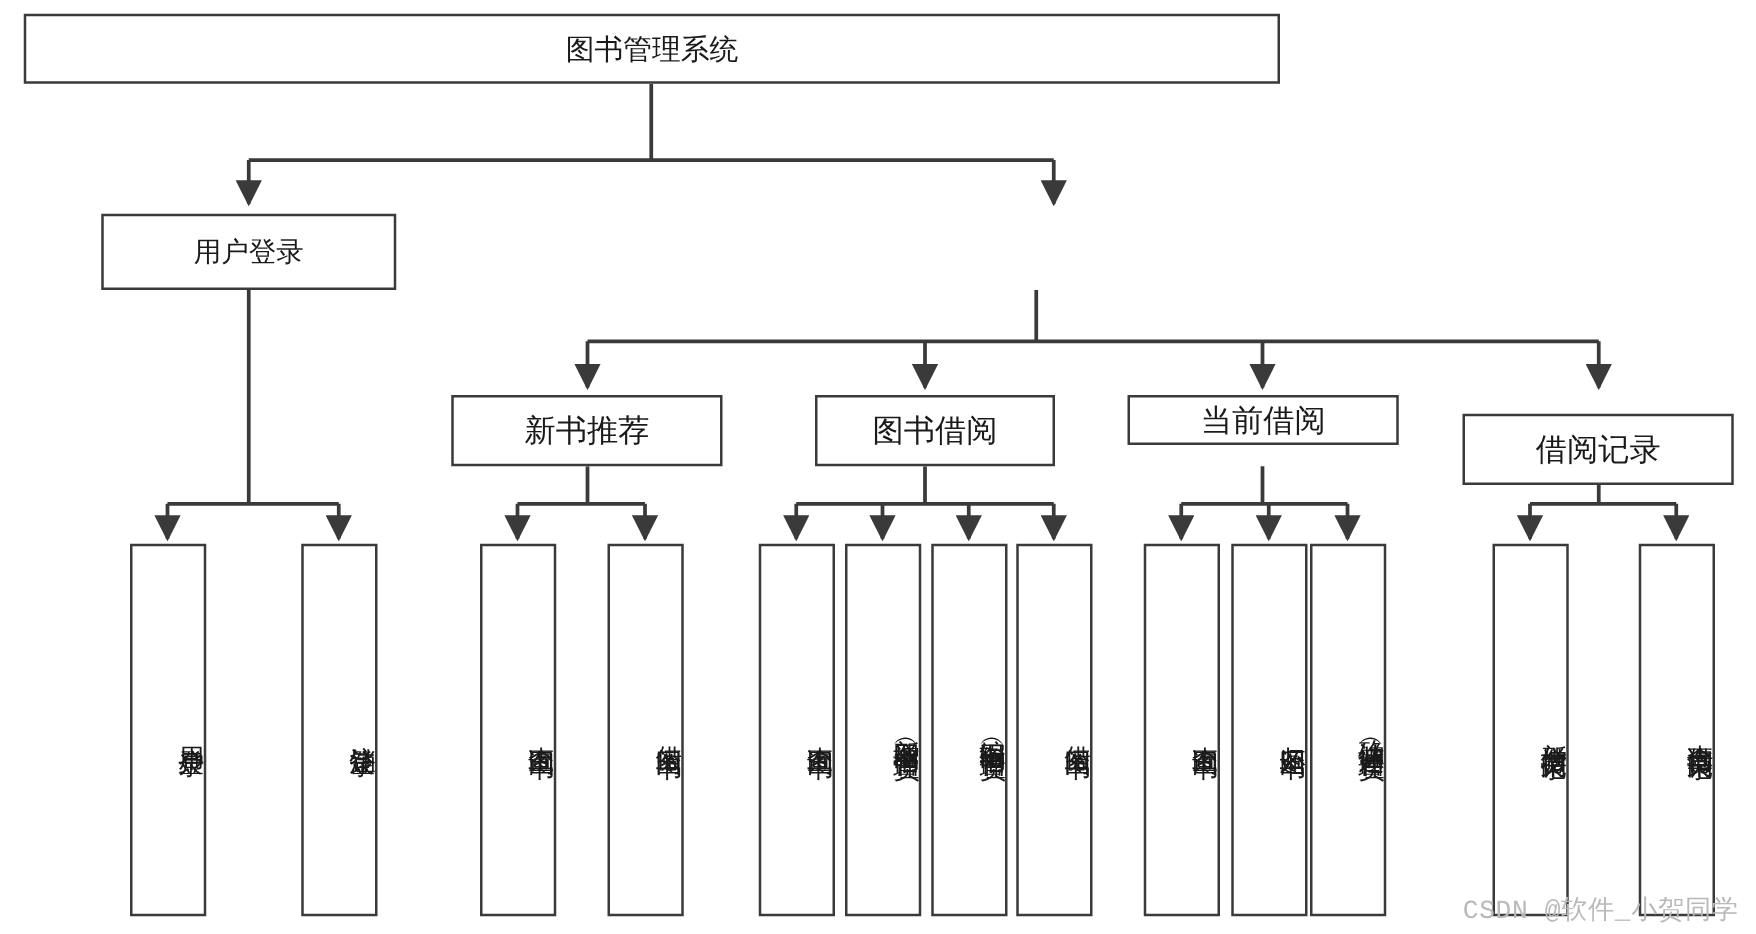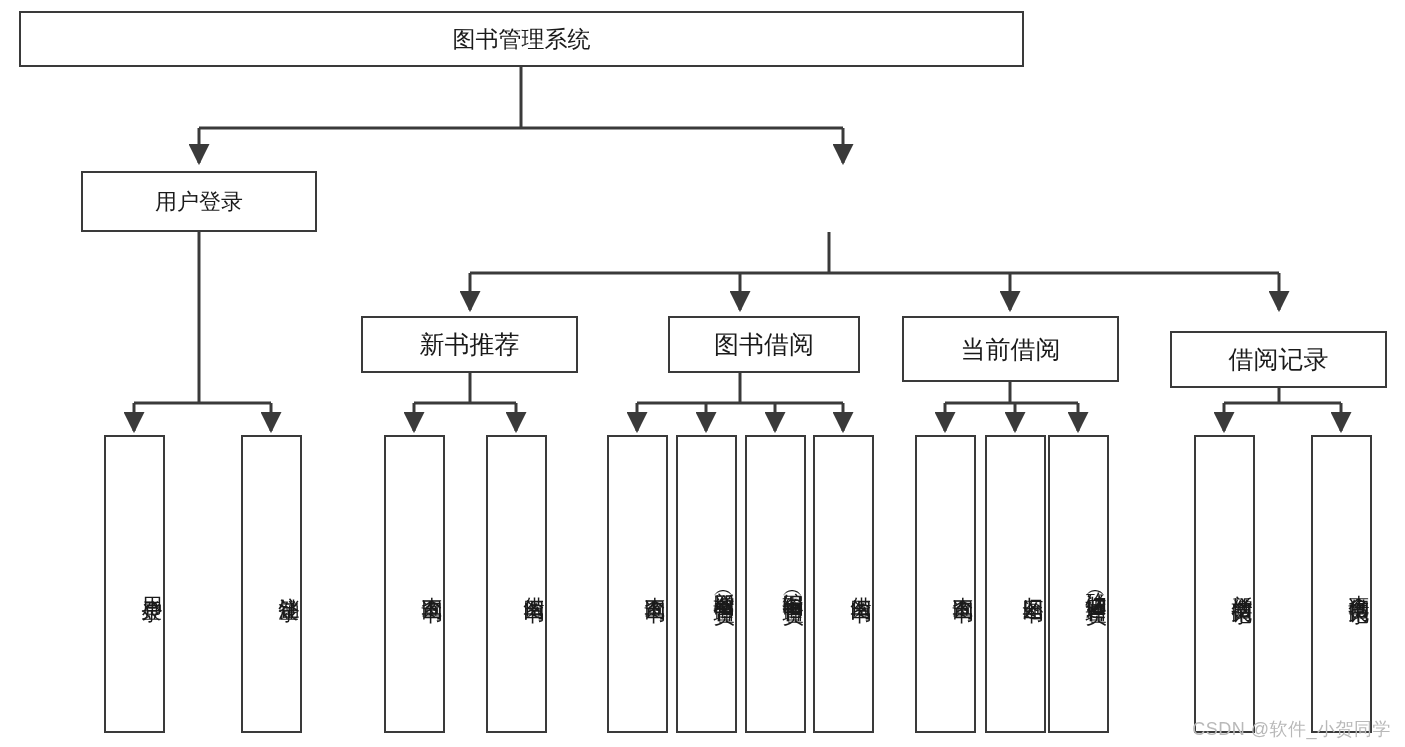--- a/index.html
+++ b/index.html
@@ -48,25 +48,26 @@
     align-items: flex-start;
     justify-content: center;
   }
   .node-label {
     white-space: nowrap;
   }
   .watermark {
     position: absolute;
     right: 14px;
     bottom: 6px;
-    font-size: 18px;
+    font-size: 21px;
     color: #b9b9b9;
     z-index: 5;
     letter-spacing: 0.5px;
     white-space: nowrap;
+    font-family: Liberation Mono, monospace;
   }
 </style>
 </head>
 <body>
 
 <div id="canvas">
 
   <svg class="svg-layer" viewBox="0 0 1405 747" xmlns="http://www.w3.org/2000/svg">
     <defs>
       <marker id="arrow" viewBox="0 0 10 10" refX="9" refY="5" markerWidth="7" markerHeight="7" orient="auto-start-reverse">
@@ -121,24 +122,24 @@
     <span class="node-label">图书管理系统</span>
   </div>
 
   <div class="node level2" style="left:81px; top:171px; width:236px; height:61px;">
     <span class="node-label">用户登录</span>
   </div>
 
   <div class="node level3" style="left:361px; top:316px; width:217px; height:57px;">
     <span class="node-label">新书推荐</span>
   </div>
-  <div class="node level3" style="left:668px; top:316px; width:192px; height:57px;">
+  <div class="node level3" style="left:652px; top:316px; width:192px; height:57px;">
     <span class="node-label">图书借阅</span>
   </div>
-  <div class="node level3" style="left:902px; top:316px; width:217px; height:66px;">
+  <div class="node level3" style="left:902px; top:316px; width:217px; height:40px;">
     <span class="node-label">当前借阅</span>
   </div>
   <div class="node level3" style="left:1170px; top:331px; width:217px; height:57px;">
     <span class="node-label">借阅记录</span>
   </div>
 
   <div class="node leaf" style="left:104px; top:435px; width:61px; height:298px;">
     <span class="node-label">用户登录</span>
   </div>
   <div class="node leaf" style="left:241px; top:435px; width:61px; height:298px;">

